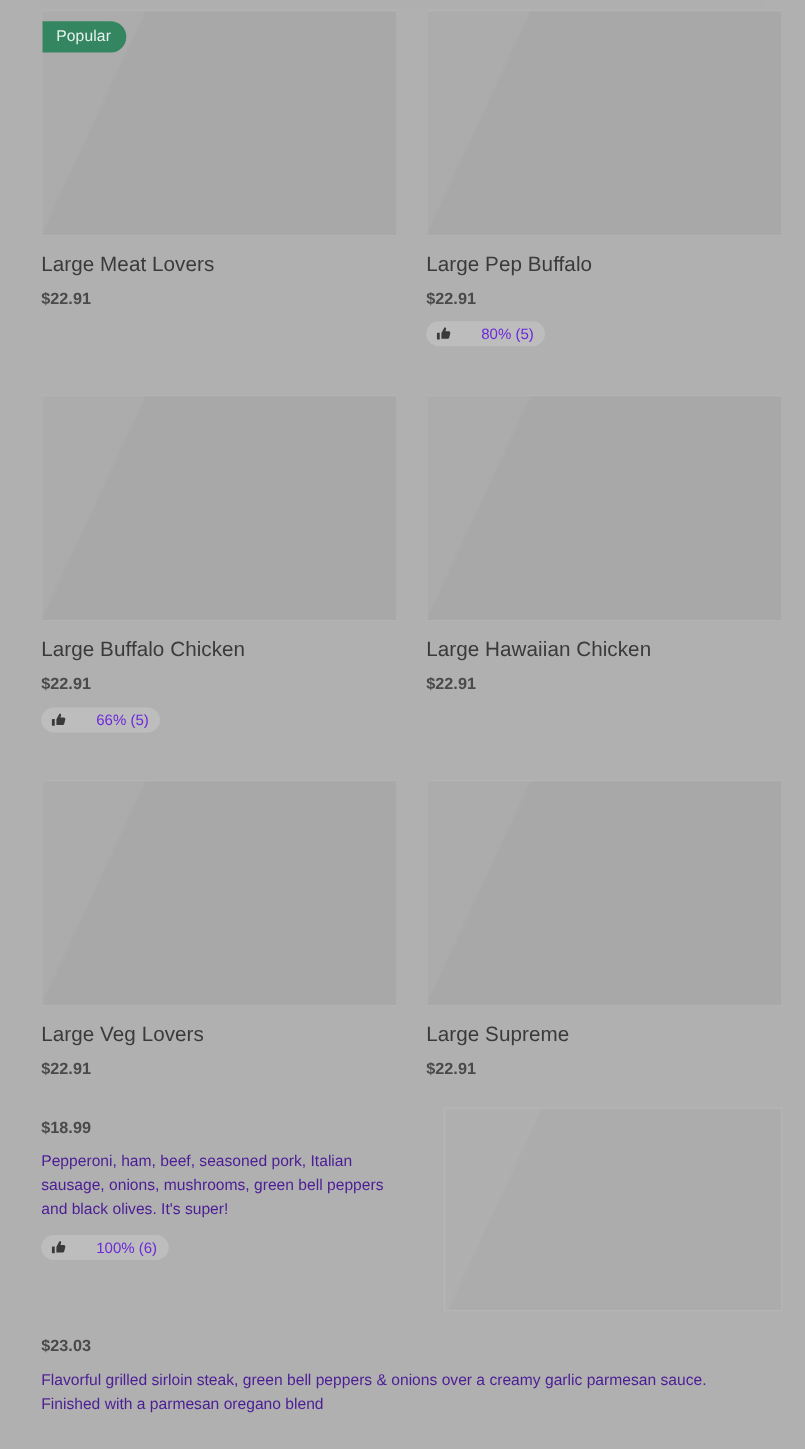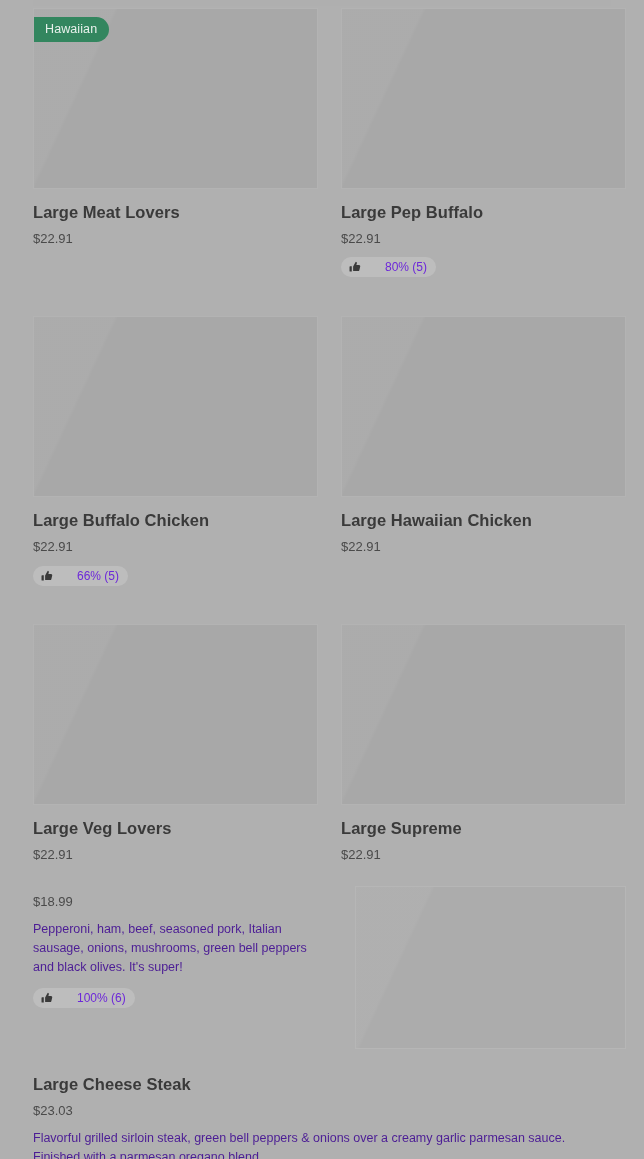--- a/index.html
+++ b/index.html
@@ -90,31 +90,32 @@
     line-height: 1;
     padding: 6px 12px 6px 11px;
     border-radius: 0 13px 13px 0;
     letter-spacing: .1px;
     z-index: 2;
   }
 
   
   .item-title {
     font-size: 16.5px;
-    font-weight: 700;
+    font-weight: 400;
     color: #3a3a3a;
     margin: 14px 0 0 0;
     line-height: 1.2;
     letter-spacing: .05px;
   }
   .item-price {
     font-size: 13px;
     color: #4a4a4a;
     margin: 8px 0 0 0;
     line-height: 1.2;
+    font-weight: bold;
   }
   .item-desc {
     font-size: 12.5px;
     color: #4c1d95;
     margin: 10px 0 0 0;
     line-height: 1.52;
     max-width: 285px;
   }
   .item-desc.wide { max-width: 580px; }
 
@@ -152,21 +153,21 @@
 <body>
 
 <div id="menu-page">
 
   <div class="top-cutoff"></div>
 
   <div class="menu-grid">
 
     <div class="menu-item">
       <div class="item-image">
-        <span class="popular-badge">Hawaiian</span>
+        <span class="popular-badge">Popular</span>
       </div>
       <div class="item-title">Large Meat Lovers</div>
       <div class="item-price">$22.91</div>
     </div>
 
     <div class="menu-item">
       <div class="item-image"></div>
       <div class="item-title">Large Pep Buffalo</div>
       <div class="item-price">$22.91</div>
       <div class="rating-chip">
@@ -230,19 +231,18 @@
       </div>
     </div>
 
     <div class="menu-item">
       <div class="item-image empty-slot"></div>
     </div>
 
     <div class="row-gap-4"></div>
 
     <div class="menu-item full-width-item">
-      <div class="item-title">Large Cheese Steak</div>
       <div class="item-price">$23.03</div>
       <div class="item-desc wide">Flavorful grilled sirloin steak, green bell peppers &amp; onions over a creamy garlic parmesan sauce. Finished with a parmesan oregano blend</div>
     </div>
 
   </div>
 </div>
 
 </body></html>

